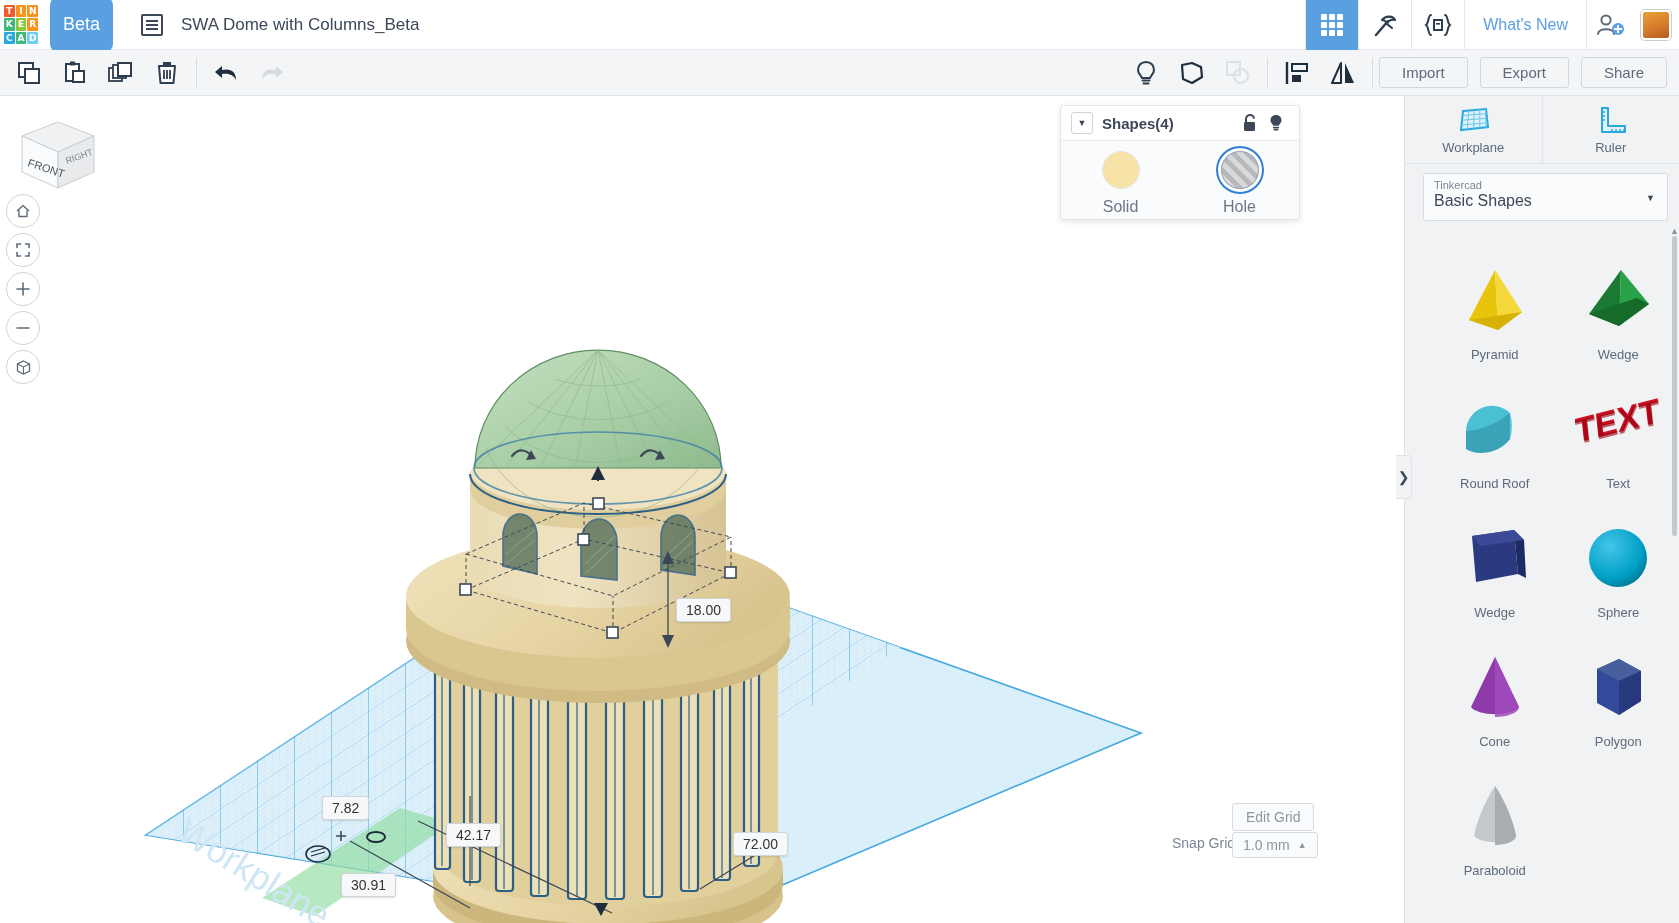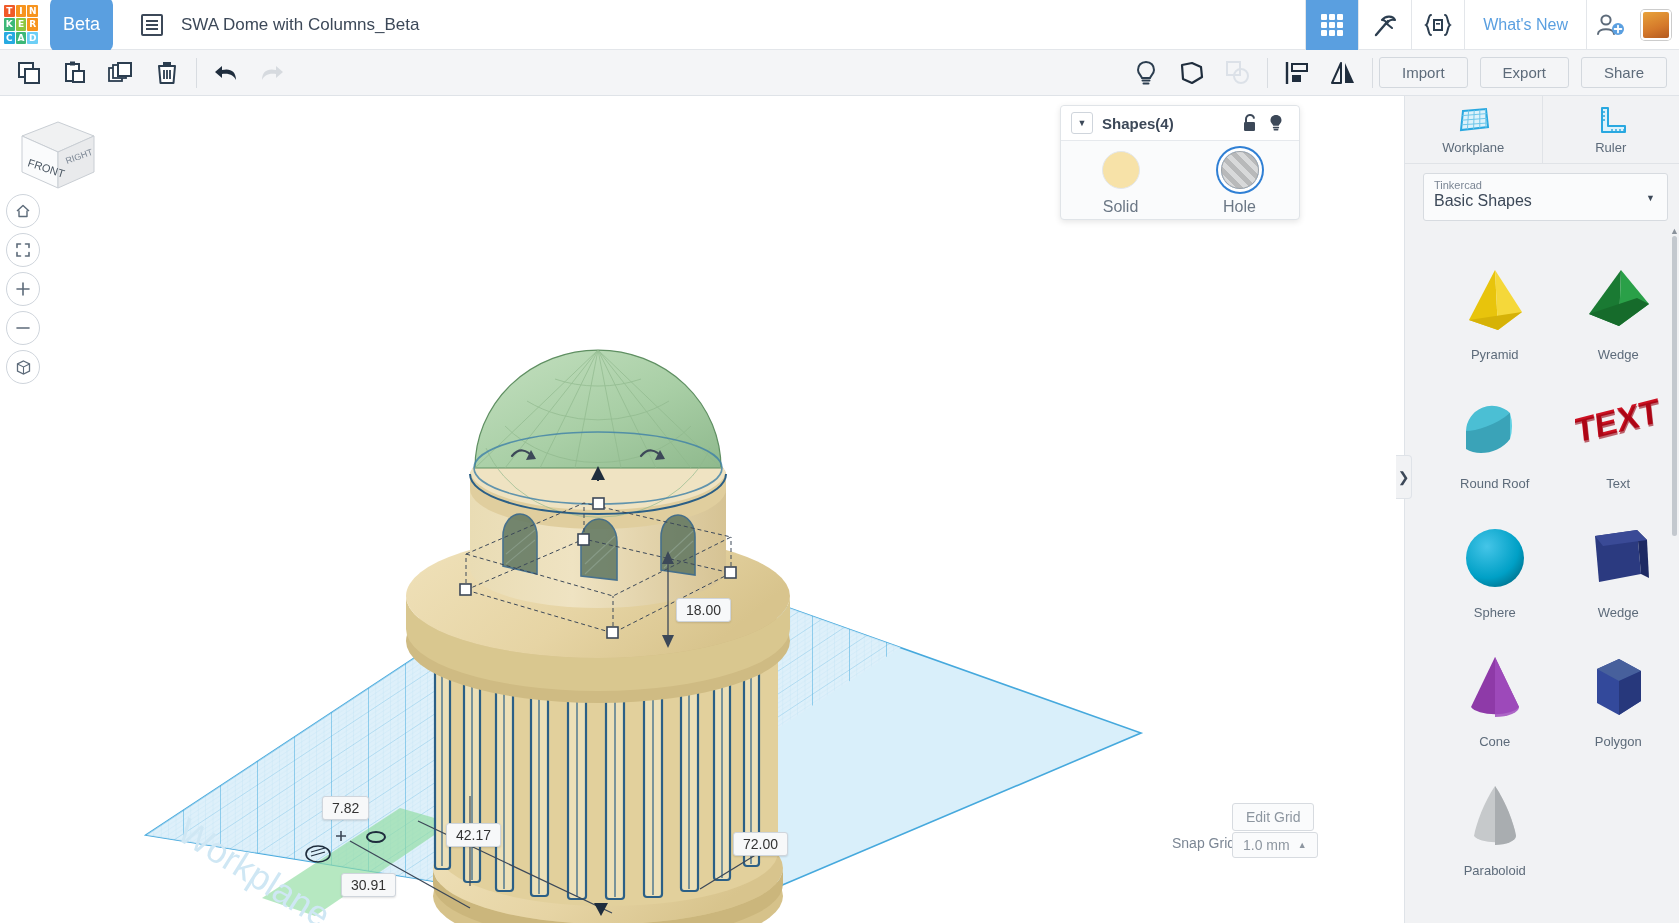--- a/index.html
+++ b/index.html
@@ -635,47 +635,47 @@
               <text x="8" y="50" font-family="Liberation Sans, sans-serif" font-size="34" font-weight="bold" fill="#cc1122" transform="rotate(-14 8 50) skewX(-8)">TEXT</text>
               <text x="9" y="52" font-family="Liberation Sans, sans-serif" font-size="34" font-weight="bold" fill="#98000f" opacity="0.6" transform="rotate(-14 9 52) skewX(-8)">TEXT</text>
             </svg>
           </div>
           <div class="cap">Text</div>
         </div>
 
         <div class="shape-cell">
           <div class="shape-art">
             <svg width="82" height="76" viewBox="0 0 82 76">
+              <polygon points="18,16 60,10 64,54 22,62" fill="#2b3a80"></polygon>
+              <polygon points="60,10 70,20 72,58 64,54" fill="#1e2a63"></polygon>
+              <polygon points="18,16 60,10 70,20 26,26" fill="#3a4a96"></polygon>
+            </svg>
+          </div>
+          <div class="cap">Wedge</div>
+        </div>
+
+        <div class="shape-cell">
+          <div class="shape-art">
+            <svg width="82" height="76" viewBox="0 0 82 76">
               <defs>
                   <radialGradient id="sphG" cx="0.36" cy="0.3" r="0.78">
                 <stop offset="0%" stop-color="#45c5e8"></stop>
                     <stop offset="70%" stop-color="#00a0c6"></stop>
                 <stop offset="100%" stop-color="#00738f"></stop>
                   </radialGradient>
                 </defs>
               <circle cx="41" cy="38" r="29" fill="url(#sphG)"></circle>
             </svg>
           </div>
           <div class="cap">Sphere</div>
         </div>
 
         <div class="shape-cell">
           <div class="shape-art">
             <svg width="82" height="76" viewBox="0 0 82 76">
-              <polygon points="18,16 60,10 64,54 22,62" fill="#2b3a80"></polygon>
-              <polygon points="60,10 70,20 72,58 64,54" fill="#1e2a63"></polygon>
-              <polygon points="18,16 60,10 70,20 26,26" fill="#3a4a96"></polygon>
-            </svg>
-          </div>
-          <div class="cap">Wedge</div>
-        </div>
-
-        <div class="shape-cell">
-          <div class="shape-art">
-            <svg width="82" height="76" viewBox="0 0 82 76">
               <path d="M41 8 L17 58 A25 10 0 0 0 65 58 Z" fill="#8e3aa8"></path>
               <path d="M41 8 L65 58 A25 10 0 0 1 41 68 Z" fill="#a04cbd" opacity="0.85"></path>
             </svg>
           </div>
           <div class="cap">Cone</div>
         </div>
 
 
         <div class="shape-cell">
           <div class="shape-art">

